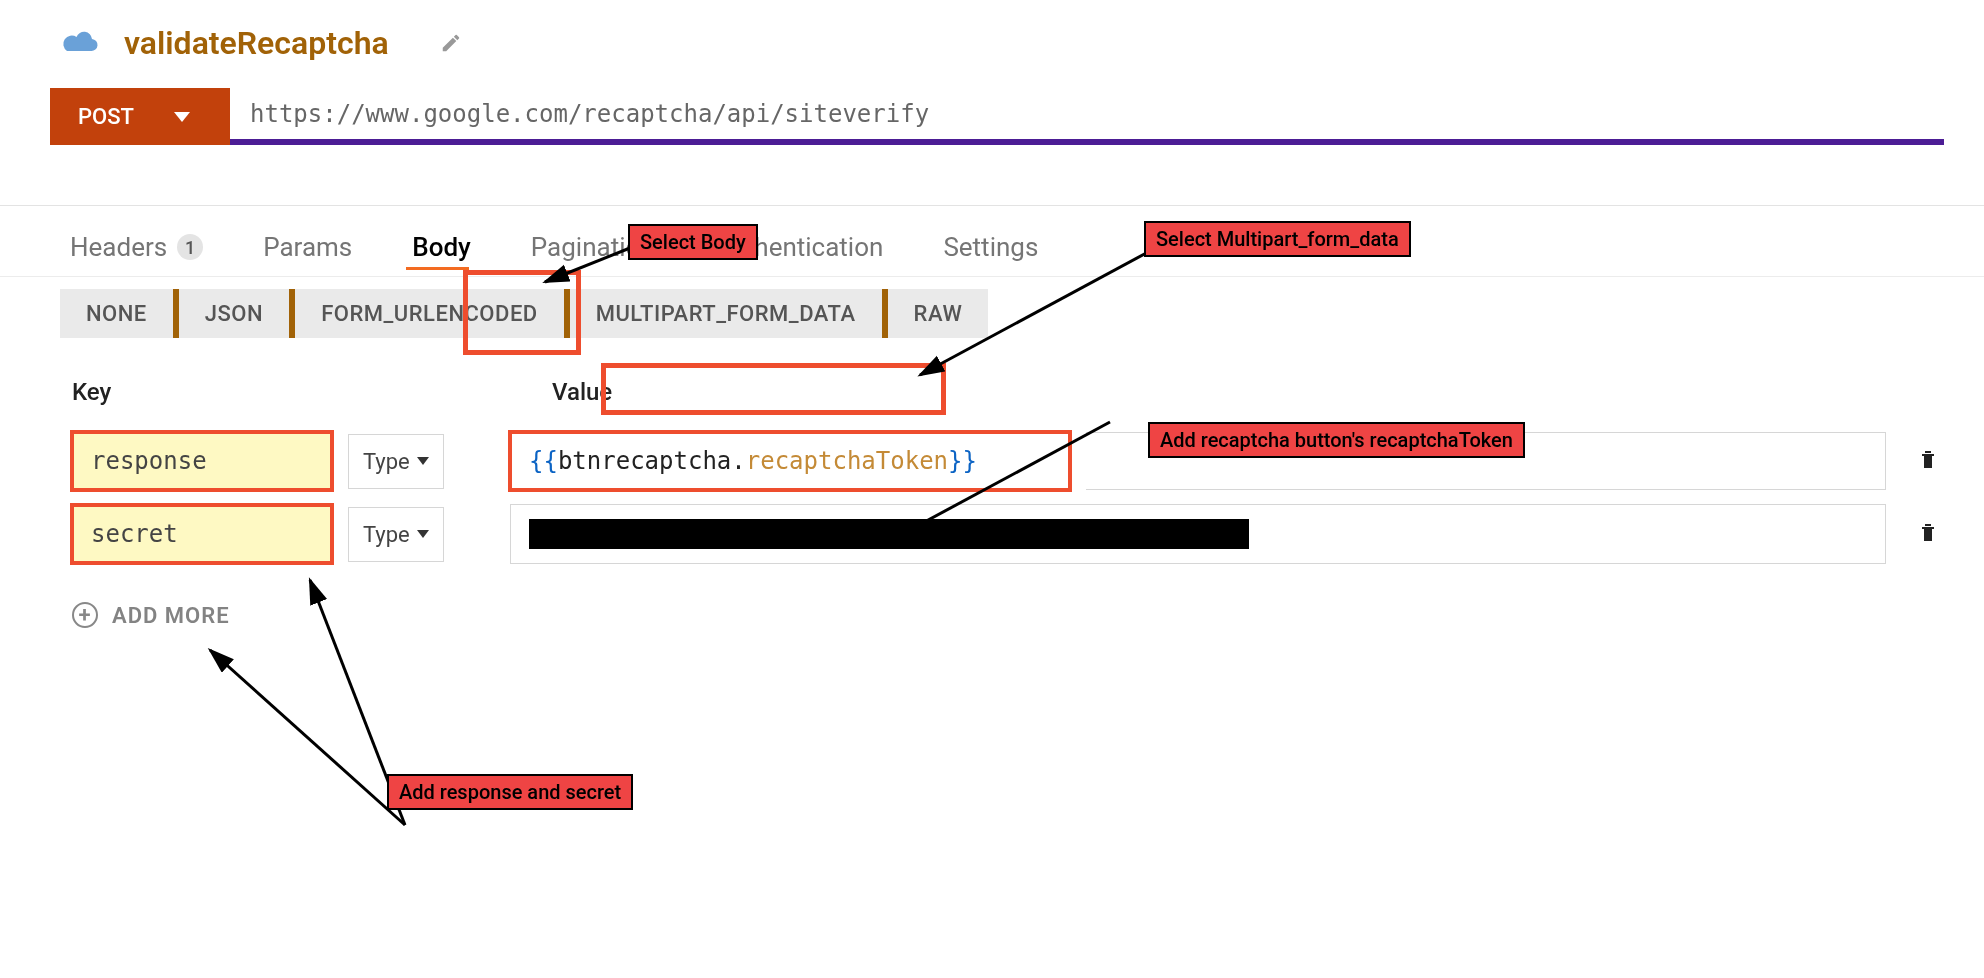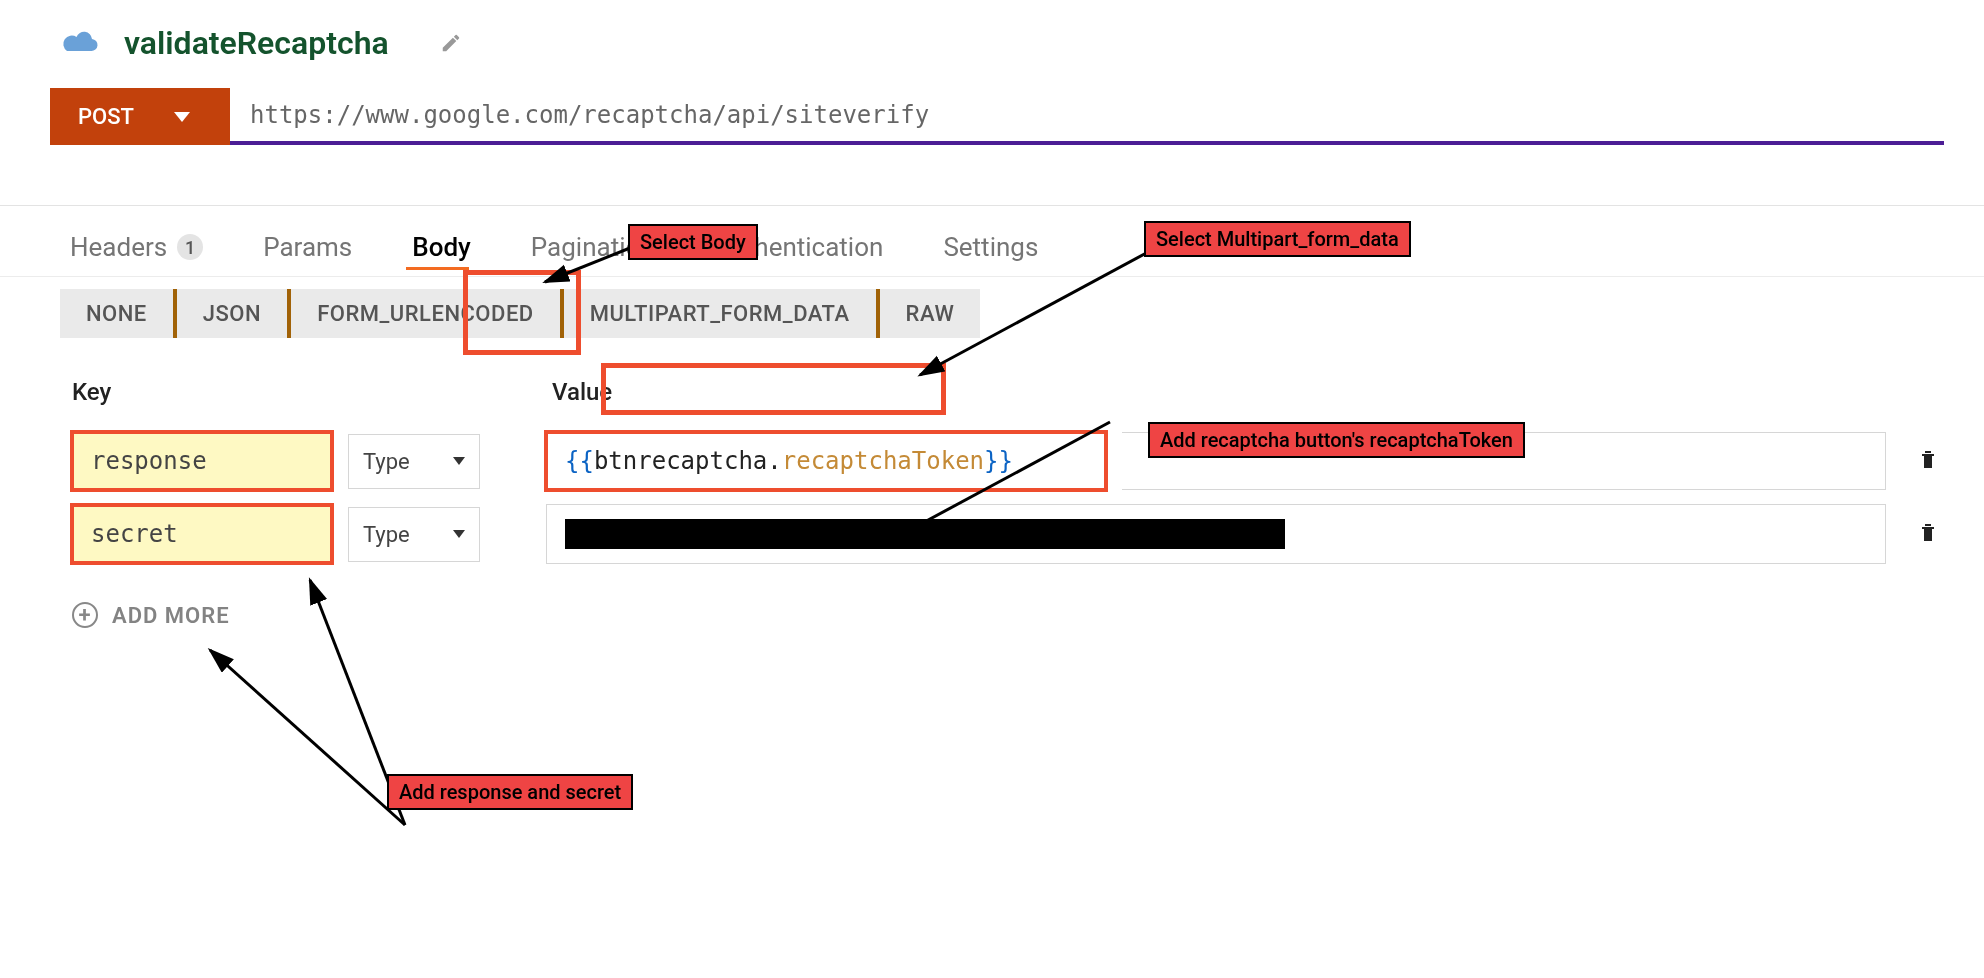--- a/index.html
+++ b/index.html
@@ -14,21 +14,21 @@
   .header-row {
     display: flex;
     align-items: center;
     padding: 24px 40px 16px 60px;
     gap: 24px;
   }
   .cloud-icon { width: 40px; height: 28px; }
   .title {
     font-size: 32px;
     font-weight: 600;
-    color: #14532d;
+    color: #a16207;
   }
   .edit-btn {
     width: 28px; height: 28px;
     display:flex; align-items:center; justify-content:center;
     color:#888; cursor:pointer;
     margin-left: 24px;
   }
   .method-url-row {
     display:flex;
     margin: 10px 40px 0 50px;
@@ -43,21 +43,21 @@
   }
   .chevron-down {
     width:0;height:0;
     border-left:8px solid transparent;
     border-right:8px solid transparent;
     border-top:10px solid #fff;
   }
   .url-input {
     flex:1;
     border:none;
-    border-bottom:4px solid #4c1d95;
+    border-bottom:6px solid #4c1d95;
     font-family: ui-monospace, "SF Mono", Menlo, Consolas, monospace;
     font-size: 24px;
     color:#666;
     padding: 0 20px;
     outline:none;
   }
   .border-bottom { height:1px; background:#e3e3e3; margin-top:60px;}
   .tabs-row {
     display:flex;
     gap:40px;
@@ -91,21 +91,21 @@
     display:flex;
     margin:12px 0 0 60px;
     background:#eaeaea;
     width:fit-content;
   }
   .subtab {
     font-size:22px;
     color:#555;
     padding:12px 26px;
     cursor:pointer;
-    border-right:4px solid #a16207;
+    border-right:6px solid #a16207;
     font-weight:500;
     letter-spacing:0.5px;
   }
   .subtab:last-child{border-right:none;}
   .kv-section { padding: 40px 40px 0 72px; }
   .kv-headers { display:flex; gap:0; }
   .kv-label {
     font-size:24px; color:#222; font-weight:500;
   }
   .kv-label.key { width: 480px; }
@@ -118,21 +118,21 @@
   .key-box {
     width:260px;
     padding:14px 18px;
     border:1px solid #d6d6d6;
     font-family: ui-monospace, "SF Mono", Menlo, monospace;
     font-size:24px;
     color:#444;
     background:#fef9c3;
   }
   .type-box {
-    width:132px;
+    width:96px;
     padding:14px 14px;
     border:1px solid #d6d6d6;
     font-size:22px;
     color:#444;
     display:flex; align-items:center; justify-content:space-between;
     cursor:pointer;
   }
   .chev-sm {
     width:0;height:0;
     border-left:6px solid transparent;

